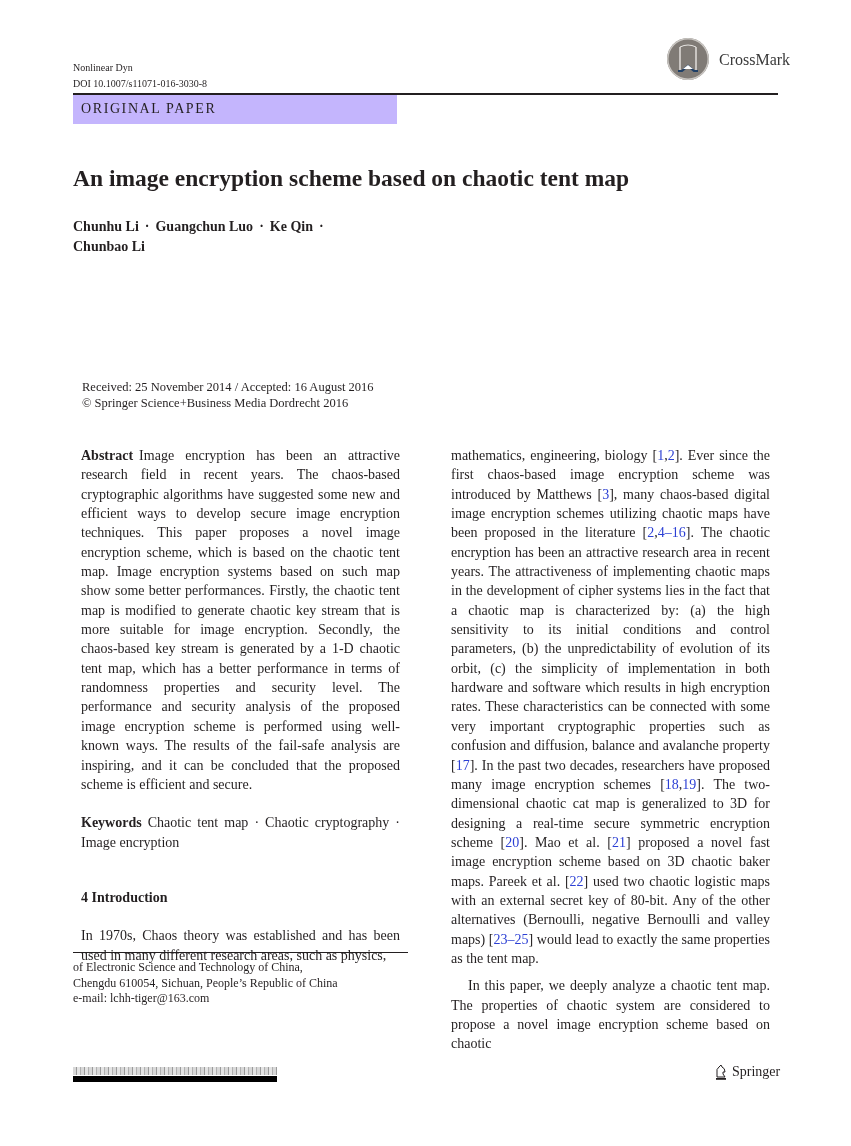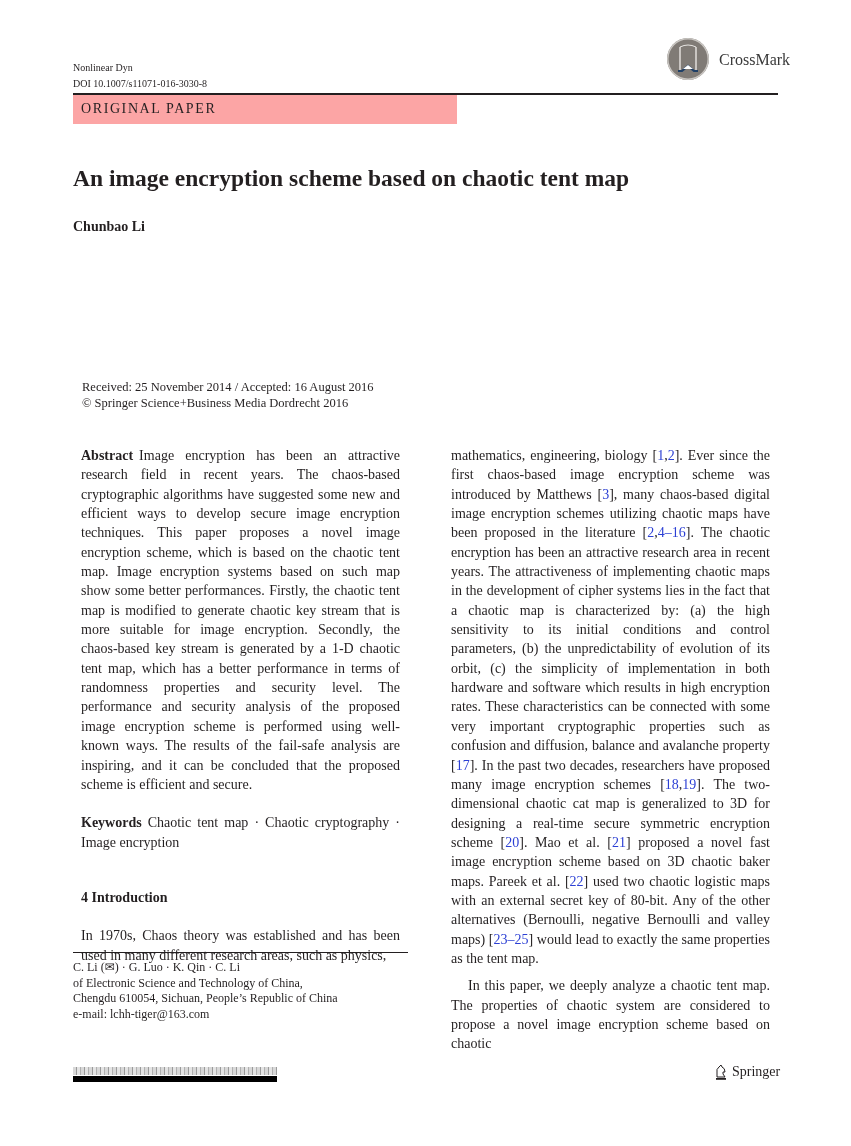--- a/index.html
+++ b/index.html
@@ -1,21 +1,21 @@
 <!DOCTYPE html>
 <html><head>
 <meta charset="utf-8">
 <style>
   html, body { margin: 0; padding: 0; background: #ffffff; }
   body { width: 851px; height: 1146px; position: relative; overflow: hidden;
          font-family: "Liberation Serif", "DejaVu Serif", serif; color: #231f20; }
   .abs { position: absolute; }
   .hdr-text { left: 73px; top: 60px; font-size: 10px; line-height: 16px; }
   .rule-top { left: 73px; top: 93px; width: 705px; height: 1.5px; background: #231f20; }
-  .banner { left: 73px; top: 95px; width: 384px; height: 29px; background: #fca5a5; }
+  .banner { left: 73px; top: 95px; width: 324px; height: 29px; background: #c4b5fd; }
   .banner span { position: absolute; left: 8px; top: 6px; font-size: 14px; letter-spacing: 1.6px; color: #231f20; }
   .crossmark { left: 667px; top: 38px; width: 120px; height: 44px; }
   .cm-circle { position: absolute; left: 0; top: 0; width: 42px; height: 42px; border-radius: 50%; background: #807b76; box-shadow: 0 0 0 1.5px #c9c6c2 inset; }
   .cm-label { position: absolute; left: 52px; top: 13px; font-size: 16px; color: #3a3a3a; }
   .title { left: 73px; top: 164px; font-size: 23.5px; font-weight: bold; line-height: 28px; white-space: nowrap; }
   .authors { left: 73px; top: 217px; font-size: 14px; font-weight: bold; line-height: 19.5px; }
   .authors .sep { padding: 0 6px; font-weight: bold; }
   .dates { left: 82px; top: 379px; font-size: 12.5px; line-height: 16px; }
   .col { position: absolute; width: 335px; font-size: 14px; line-height: 19.35px; text-align: justify; }
   .col p { margin: 8px; }
@@ -56,20 +56,23 @@
 </div>
 
 <div class="abs rule-top"></div>
 <div class="abs banner">
   <span>ORIGINAL PAPER</span>
 </div>
 
 <div class="abs title">An image encryption scheme based on chaotic tent map</div>
 
 <div class="abs authors">
+  <div>
+    <span>Chunhu Li</span><span class="sep">·</span><span>Guangchun Luo</span><span class="sep">·</span><span>Ke Qin</span><span class="sep">·</span>
+  </div>
   <div><span>Chunbao Li</span></div>
 </div>
 
 <div class="abs dates">
   <div>Received: 25 November 2014 / Accepted: 16 August 2016</div>
   <div>© Springer Science+Business Media Dordrecht 2016</div>
 </div>
 
 <div class="col left-col">
   <p>
@@ -78,21 +81,20 @@
   <p style="margin-top:19px;">
     <span class="lbl">Keywords</span><span>Chaotic tent map · Chaotic cryptography · Image encryption</span>
   </p>
   <p class="section-h" style="margin-top:36px;">4 Introduction</p>
   <p style="margin-top:19px;">In 1970s, Chaos theory was established and has been used in many different research areas, such as physics,</p>
 </div>
 
 <div class="abs aff">
   <div class="aff-rule"></div>
   <div class="aff-text">
-    <div>C. Li (✉) · G. Luo · K. Qin · C. Li</div>
     <div>of Electronic Science and Technology of China,</div>
     <div>Chengdu 610054, Sichuan, People’s Republic of China</div>
     <div>e-mail: lchh-tiger@163.com</div>
   </div>
 </div>
 
 <div class="col right-col">
   <p id="right-para"><span>mathematics, engineering, biology </span><span>[</span><span class="cite">1</span><span>,</span><span class="cite">2</span><span>]. Ever since the first chaos-based image encryption scheme was introduced by Matthews [</span><span class="cite">3</span><span>], many chaos-based digital image encryption schemes utilizing chaotic maps have been proposed in the literature [</span><span class="cite">2</span><span>,</span><span class="cite">4–16</span><span>]. The chaotic encryption has been an attractive research area in recent years. The attractiveness of implementing chaotic maps in the development of cipher systems lies in the fact that a chaotic map is characterized by: (a) the high sensitivity to its initial conditions and control parameters, (b) the unpredictability of evolution of its orbit, (c) the simplicity of implementation in both hardware and software which results in high encryption rates. These characteristics can be connected with some very important cryptographic properties such as confusion and diffusion, balance and avalanche property [</span><span class="cite">17</span><span>]. In the past two decades, researchers have proposed many image encryption schemes [</span><span class="cite">18</span><span>,</span><span class="cite">19</span><span>]. The two-dimensional chaotic cat map is generalized to 3D for designing a real-time secure symmetric encryption scheme [</span><span class="cite">20</span><span>]. Mao et al. [</span><span class="cite">21</span><span>] proposed a novel fast image encryption scheme based on 3D chaotic baker maps. Pareek et al. [</span><span class="cite">22</span><span>] used two chaotic logistic maps with an external secret key of 80-bit. Any of the other alternatives (Bernoulli, negative Bernoulli and valley maps) [</span><span class="cite">23–25</span><span>] would lead to exactly the same properties as the tent map.</span></p>
   <p class="indent">In this paper, we deeply analyze a chaotic tent map. The properties of chaotic system are considered to propose a novel image encryption scheme based on chaotic</p>
 </div>

